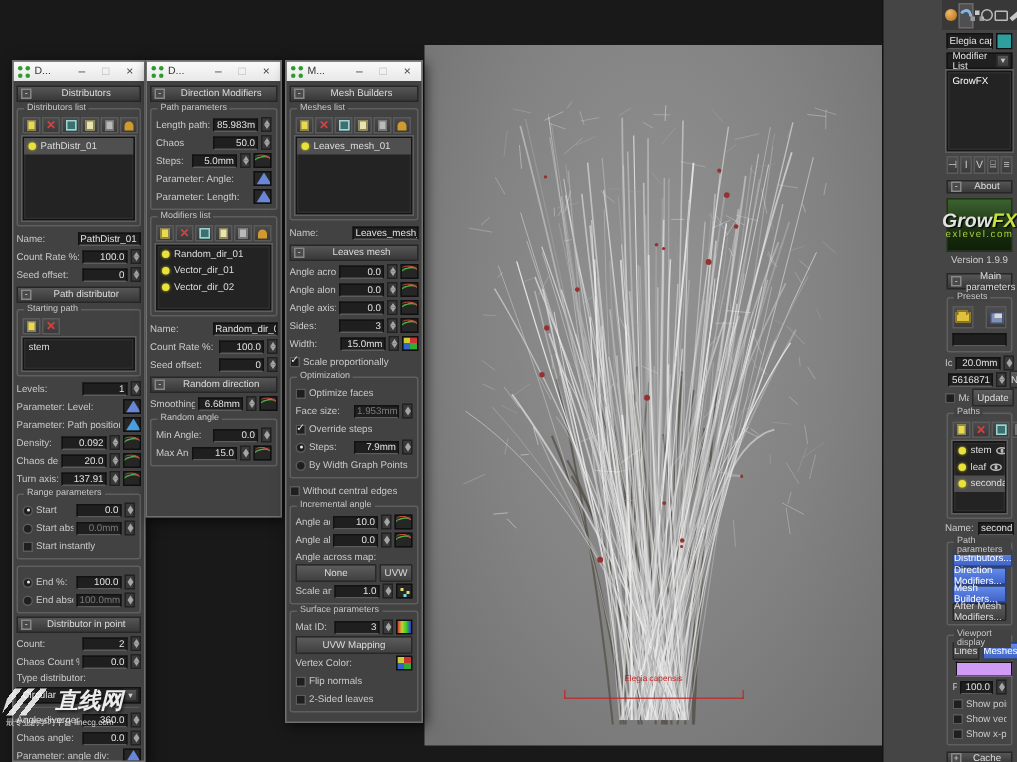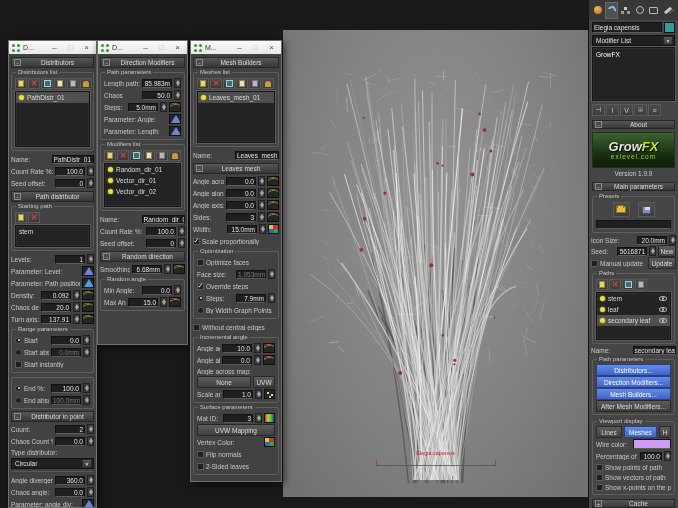--- a/index.html
+++ b/index.html
@@ -92,21 +92,21 @@
   .dd .arrow{margin-left:auto;width:10px;height:9px;background:linear-gradient(#555,#3c3c3c);
              border:1px solid #2a2a2a;display:flex;align-items:center;justify-content:center;
              font-size:5px;color:#ccc;}
   .btn{background:linear-gradient(#5c5c5c,#404040);border:1px solid #282828;color:#ddd;font-size:6.5px;
        display:flex;align-items:center;justify-content:center;height:12px;border-radius:1px;}
   .btn.blue{background:linear-gradient(#638ceb,#3f63c6);color:#fff;border-color:#2a3f7e;}
   .sep{height:1px;margin:2px 3px;background:#2e2e2e;border-bottom:1px solid #595959;}
 
   
   .panel{position:absolute;left:588px;top:0;width:90px;height:508px;background:#454545;
-         border-left:1px solid #141414;z-index:5;display:flex;flex-direction:column;overflow:hidden;}
+         border-left:1px solid #141414;z-index:5;display:flex;flex-direction:column;overflow:hidden;padding-left:39px;}
   .tabs{height:20px;display:flex;align-items:center;background:#383838;padding:0 2px;gap:1px;flex:none;}
   .tab{width:13px;height:17px;display:flex;align-items:center;justify-content:center;}
   .tab.sel{background:#4f4f4f;border:1px solid #6a6a6a;}
   .sh-sphere{width:8px;height:8px;border-radius:50%;background:radial-gradient(circle at 35% 30%,#f0b963,#b06a18);}
   .sh-arc{width:8px;height:8px;border:2px solid #86b6ec;border-radius:50%;border-left-color:transparent;border-bottom-color:transparent;transform:rotate(-25deg);}
   .sh-hier{width:3px;height:3px;background:#c9c9c9;box-shadow:-3px 4px 0 #9a9a9a,3px 4px 0 #9a9a9a;margin-bottom:4px;}
   .sh-motion{width:8px;height:8px;border:1.5px solid #bcbcbc;border-radius:50%;}
   .sh-display{width:9px;height:7px;border:1.5px solid #bcbcbc;border-radius:1px;}
   .sh-util{width:8px;height:3px;background:#c8c8c8;transform:rotate(-40deg);box-shadow:2px 3px 0 -1px #8a6c4a;}
   .objrow{display:flex;align-items:center;gap:2px;padding:2px 3px;flex:none;}
@@ -1128,14 +1128,21 @@
           </div>
       </div>
       <div class="hdr">
           <span class="minus">+</span>
           <span class="hdr-t">Cache</span>
         </div>
 
     </div>
   </div>
 
+  <div class="wm">
+    <div class="wm-row">
+      <span class="wm-z"></span>
+      <span class="wm-name">直线网</span>
+    </div>
+    <div class="wm-sub"><span>最专业的学习平台</span> <span>linecg.com</span></div>
+  </div>
 
 </div>
 
 </body></html>

